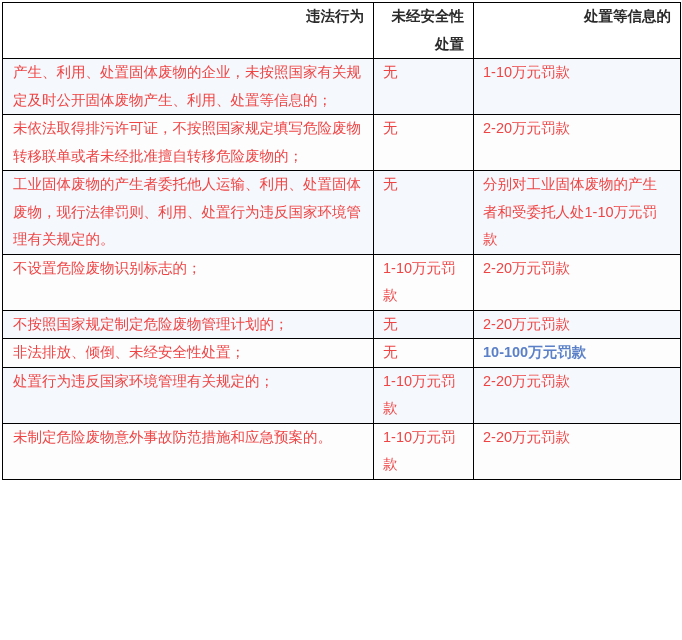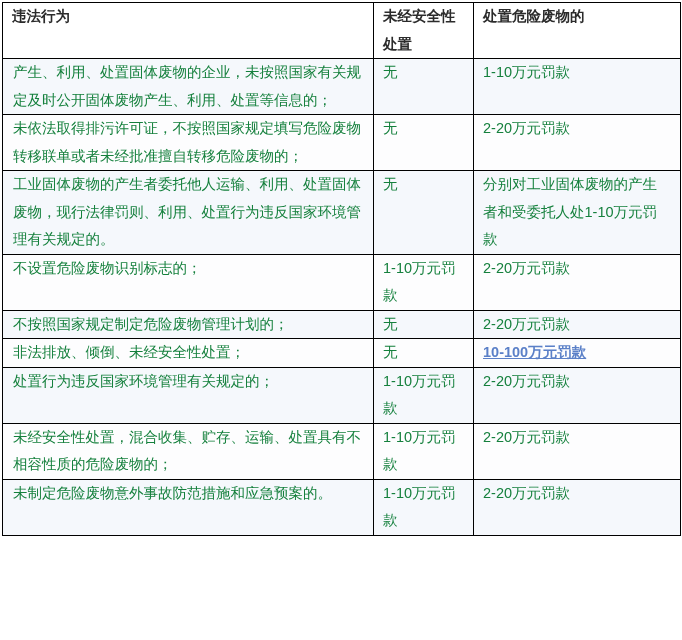--- a/index.html
+++ b/index.html
@@ -22,62 +22,61 @@
   col.c-behavior { width: 371px; }
   col.c-current  { width: 100px; }
   col.c-revised  { width: 207px; }
 
   .penalty-table th,
   .penalty-table td {
     border: 1px solid #000000;
     vertical-align: top;
     font-size: 14.5px;
     line-height: 27.5px;
-    color: #15803d;
+    color: #ef4444;
     padding: 0 9px;
     word-break: break-all;
     overflow-wrap: break-word;
   }
   .penalty-table td.cell-behavior { padding: 0 9px 0 10px; }
 
   .penalty-table thead th {
-    text-align: left;
+    text-align: right;
     font-weight: bold;
     color: #2b2b2b;
     background: #ffffff;
   }
 
   
   .penalty-table tbody tr:nth-child(odd) td {
     background: #f5f8fc;
   }
   .penalty-table tbody tr:nth-child(even) td {
     background: #fdfdfe;
   }
 
   .penalty-table td.hl {
     color: #5b80c8;
     font-weight: bold;
-    text-decoration: underline;
   }
 </style>
 </head>
 <body>
 
 <table class="penalty-table">
   <colgroup>
     <col class="c-behavior">
     <col class="c-current">
     <col class="c-revised">
   </colgroup>
   <thead>
     <tr>
       <th>违法行为</th>
       <th>未经安全性处置</th>
-      <th>处置危险废物的</th>
+      <th>处置等信息的</th>
     </tr>
   </thead>
   <tbody>
     <tr>
       <td class="cell-behavior">产生、利用、处置固体废物的企业，未按照国家有关规定及时公开固体废物产生、利用、处置等信息的；</td>
       <td>无</td>
       <td>1-10万元罚款</td>
     </tr>
     <tr>
       <td class="cell-behavior">未依法取得排污许可证，不按照国家规定填写危险废物转移联单或者未经批准擅自转移危险废物的；</td>
@@ -103,23 +102,18 @@
       <td class="cell-behavior">非法排放、倾倒、未经安全性处置；</td>
       <td>无</td>
       <td class="hl">10-100万元罚款</td>
     </tr>
     <tr>
       <td class="cell-behavior">处置行为违反国家环境管理有关规定的；</td>
       <td>1-10万元罚款</td>
       <td>2-20万元罚款</td>
     </tr>
     <tr>
-      <td class="cell-behavior">未经安全性处置，混合收集、贮存、运输、处置具有不相容性质的危险废物的；</td>
-      <td>1-10万元罚款</td>
-      <td>2-20万元罚款</td>
-    </tr>
-    <tr>
       <td class="cell-behavior">未制定危险废物意外事故防范措施和应急预案的。</td>
       <td>1-10万元罚款</td>
       <td>2-20万元罚款</td>
     </tr>
   </tbody>
 </table>
 
 </body></html>

